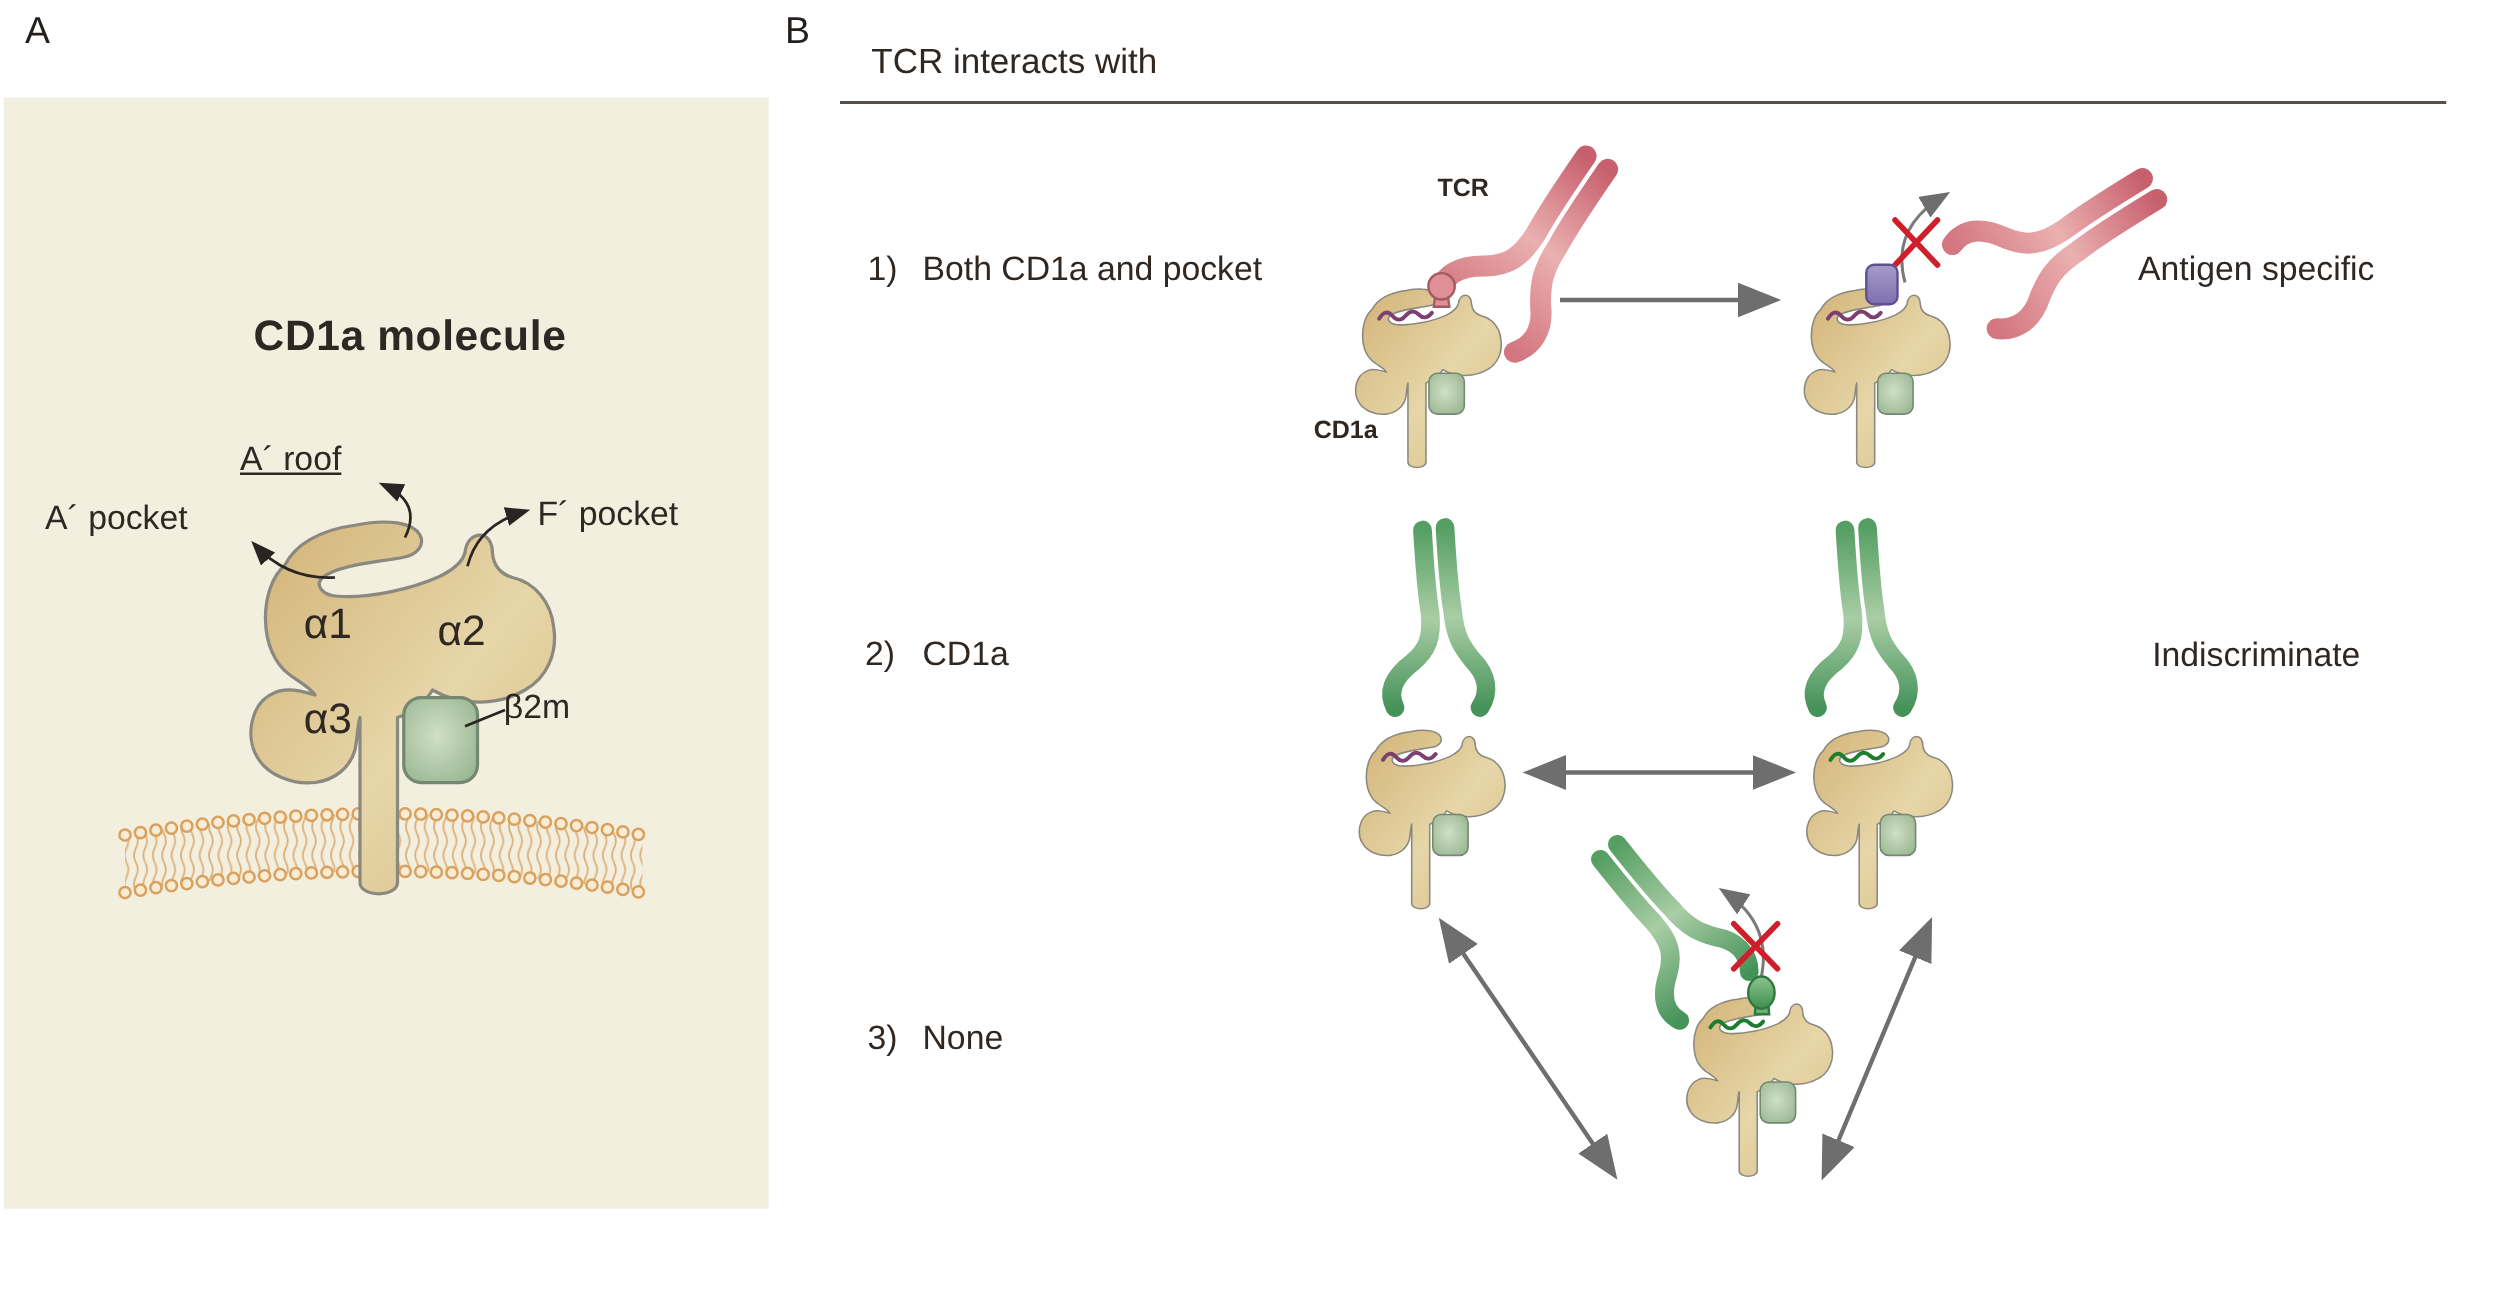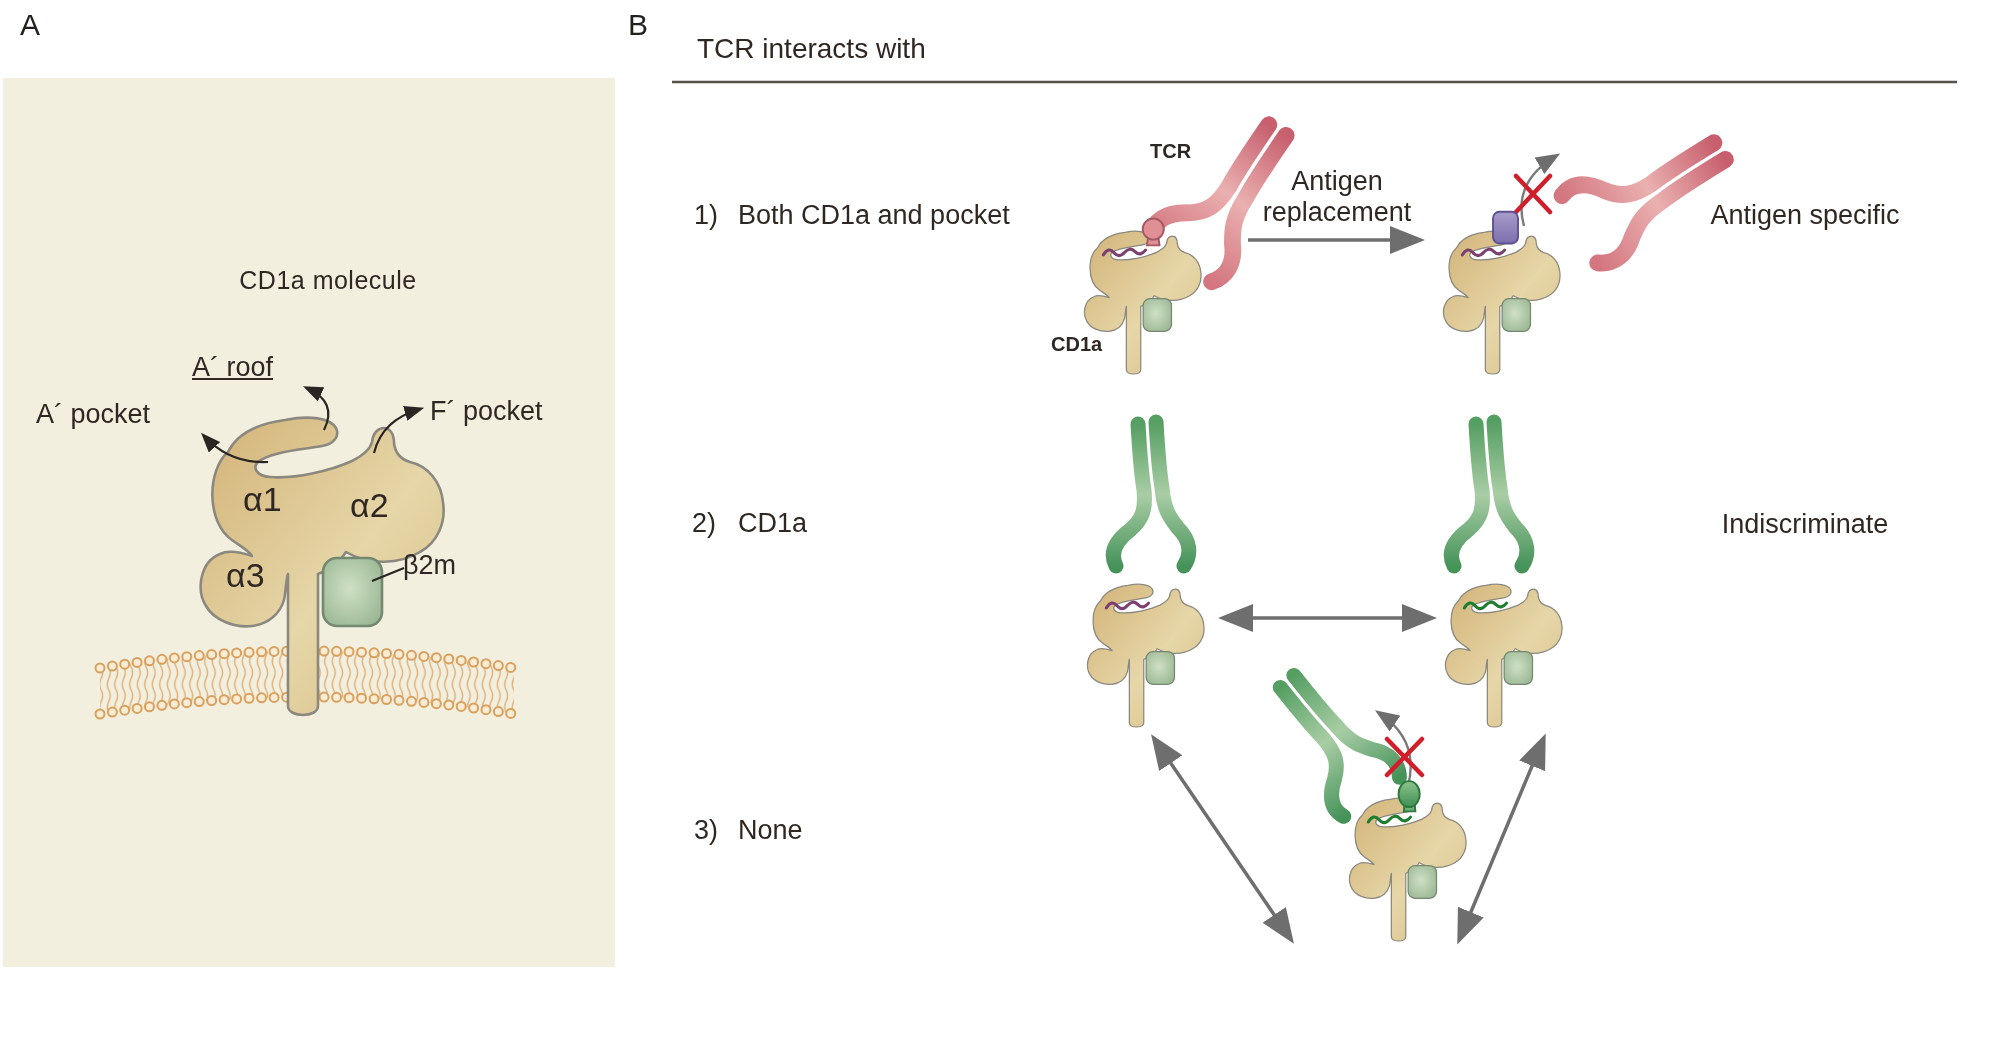--- a/index.html
+++ b/index.html
@@ -1,20 +1,20 @@
 <!DOCTYPE html>
 <html><head>
 <meta charset="utf-8">
 <style>
   html,body{margin:0;padding:0;background:#ffffff;}
   #fig{position:relative;width:2007px;height:1039px;background:#ffffff;overflow:hidden;
        font-family:"Liberation Sans",sans-serif;color:#2f2722;}
   .abs{position:absolute;white-space:nowrap;}
   .panel-label{font-size:30px;font-weight:400;color:#231f1c;}
-  .fig-title{font-size:25px;font-weight:400;letter-spacing:.5px;margin-top:16px;}
+  .fig-title{font-size:34px;font-weight:700;letter-spacing:.5px;}
   .col-header{font-size:28px;font-weight:400;}
   .row-text{font-size:27px;font-weight:400;}
   .row-num{font-size:27px;font-weight:400;}
   .small-bold{font-size:20px;font-weight:700;}
   .ann{font-size:27px;font-weight:400;}
   .alpha{font-size:34px;font-weight:400;}
   .center{text-align:center;}
   .right{text-align:right;}
   svg{position:absolute;left:0;top:0;}
   #beige{position:absolute;left:3px;top:78px;width:612px;height:889px;background:#f2efdf;}
@@ -189,33 +189,29 @@
   <div class="abs panel-label" style="left:20px;top:8px;">A</div>
   <div class="abs panel-label" style="left:628px;top:8px;">B</div>
 
   <div class="abs fig-title center" style="left:178px;top:250px;width:300px;">CD1a molecule</div>
 
   <div class="abs ann" style="left:192px;top:352px;text-decoration:underline;">A´ roof</div>
   <div class="abs ann" style="left:36px;top:399px;">A´ pocket</div>
   <div class="abs ann" style="left:430px;top:396px;">F´ pocket</div>
   <div class="abs alpha" style="left:243px;top:480px;">α1</div>
   <div class="abs alpha" style="left:350px;top:486px;">α2</div>
-  <div class="abs alpha" style="left:226px;top:556px;">α3</div>
+  <div class="abs alpha" style="left:243px;top:556px;">α3</div>
   <div class="abs ann" style="left:403px;top:550px;">β2m</div>
 
   <div class="abs col-header" style="left:697px;top:33px;">TCR interacts with</div>
 
   <div class="abs row-num" style="left:694px;top:200px;">1)</div>
   <div class="abs row-text" style="left:738px;top:200px;">Both CD1a and pocket</div>
   <div class="abs small-bold" style="left:1150px;top:140px;">TCR</div>
   <div class="abs small-bold" style="left:1051px;top:333px;">CD1a</div>
-  <div class="abs ann center" style="left:1237px;top:166px;width:200px;line-height:31px;">
-    <div>Antigen</div>
-    <div>replacement</div>
-  </div>
   <div class="abs row-text mode-col" style="left:1655px;top:200px;">Antigen specific</div>
 
   <div class="abs row-num" style="left:692px;top:508px;">2)</div>
   <div class="abs row-text" style="left:738px;top:508px;">CD1a</div>
   <div class="abs row-text mode-col" style="left:1655px;top:509px;">Indiscriminate</div>
 
   <div class="abs row-num" style="left:694px;top:815px;">3)</div>
   <div class="abs row-text" style="left:738px;top:815px;">None</div>
 
 </div>

